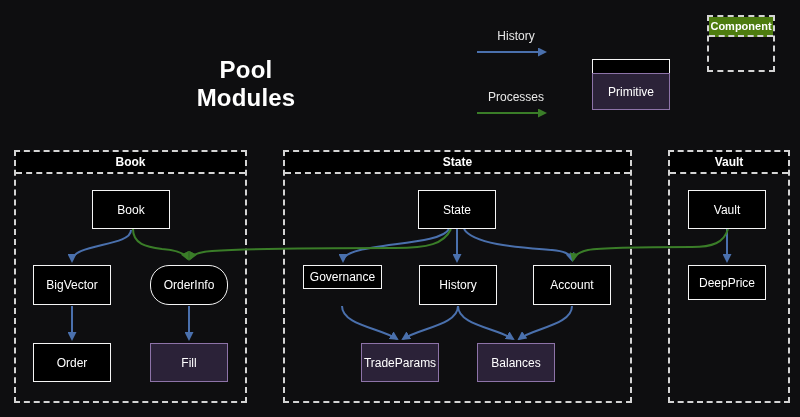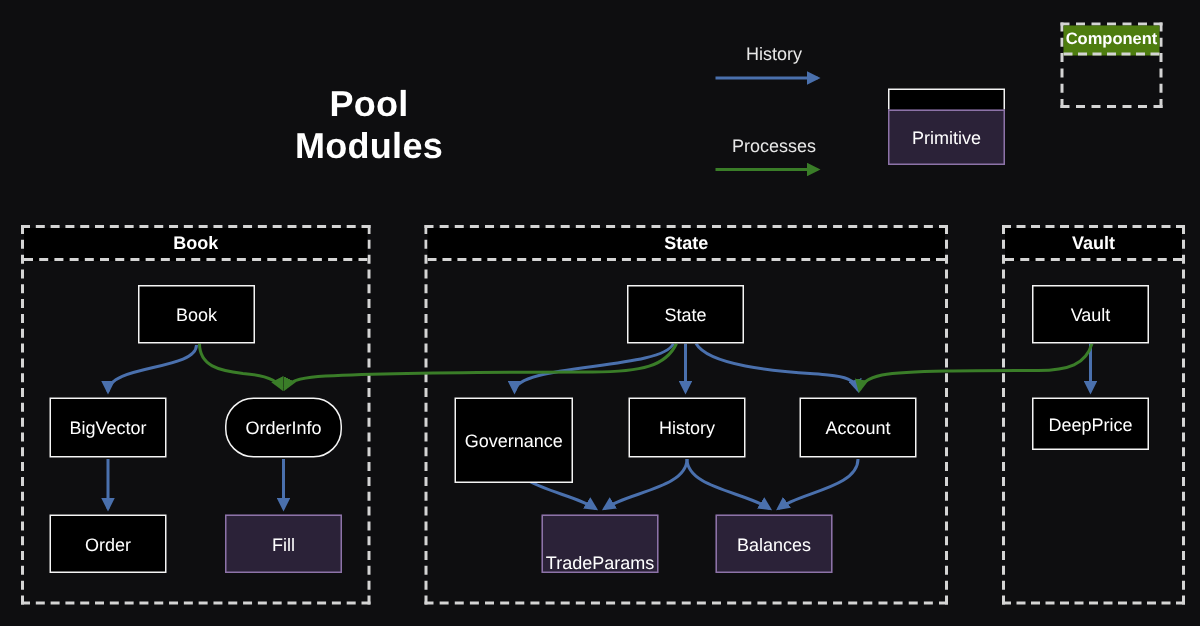--- a/index.html
+++ b/index.html
@@ -175,30 +175,30 @@
   <div class="node" style="left:33px; top:343px; width:78px; height:39px;">
     <span>Order</span>
   </div>
   <div class="node primitive" style="left:150px; top:343px; width:78px; height:39px;">
     <span>Fill</span>
   </div>
 
   <div class="node" style="left:418px; top:190px; width:78px; height:39px;">
     <span>State</span>
   </div>
-  <div class="node" style="left:303px; top:265px; width:79px; height:57px;">
+  <div class="node" style="left:303px; top:265px; width:79px; height:24px;">
     <span>Governance</span>
   </div>
   <div class="node" style="left:419px; top:265px; width:78px; height:40px;">
     <span>History</span>
   </div>
   <div class="node" style="left:533px; top:265px; width:78px; height:40px;">
     <span>Account</span>
   </div>
-  <div class="node primitive" style="left:361px; top:343px; width:78px; height:39px;align-items:flex-end;">
+  <div class="node primitive" style="left:361px; top:343px; width:78px; height:39px;">
     <span>TradeParams</span>
   </div>
   <div class="node primitive" style="left:477px; top:343px; width:78px; height:39px;">
     <span>Balances</span>
   </div>
 
   <div class="node" style="left:688px; top:190px; width:78px; height:39px;">
     <span>Vault</span>
   </div>
   <div class="node" style="left:688px; top:265px; width:78px; height:35px;">

